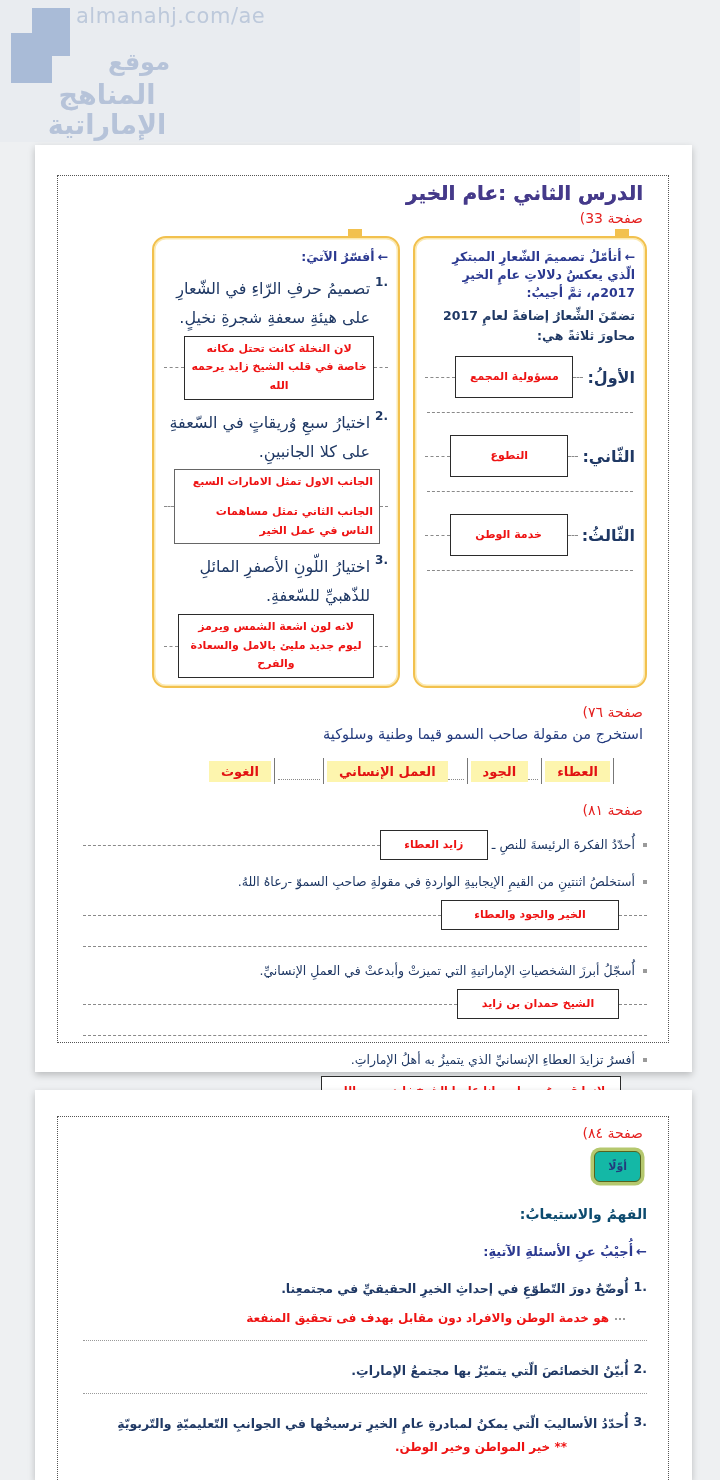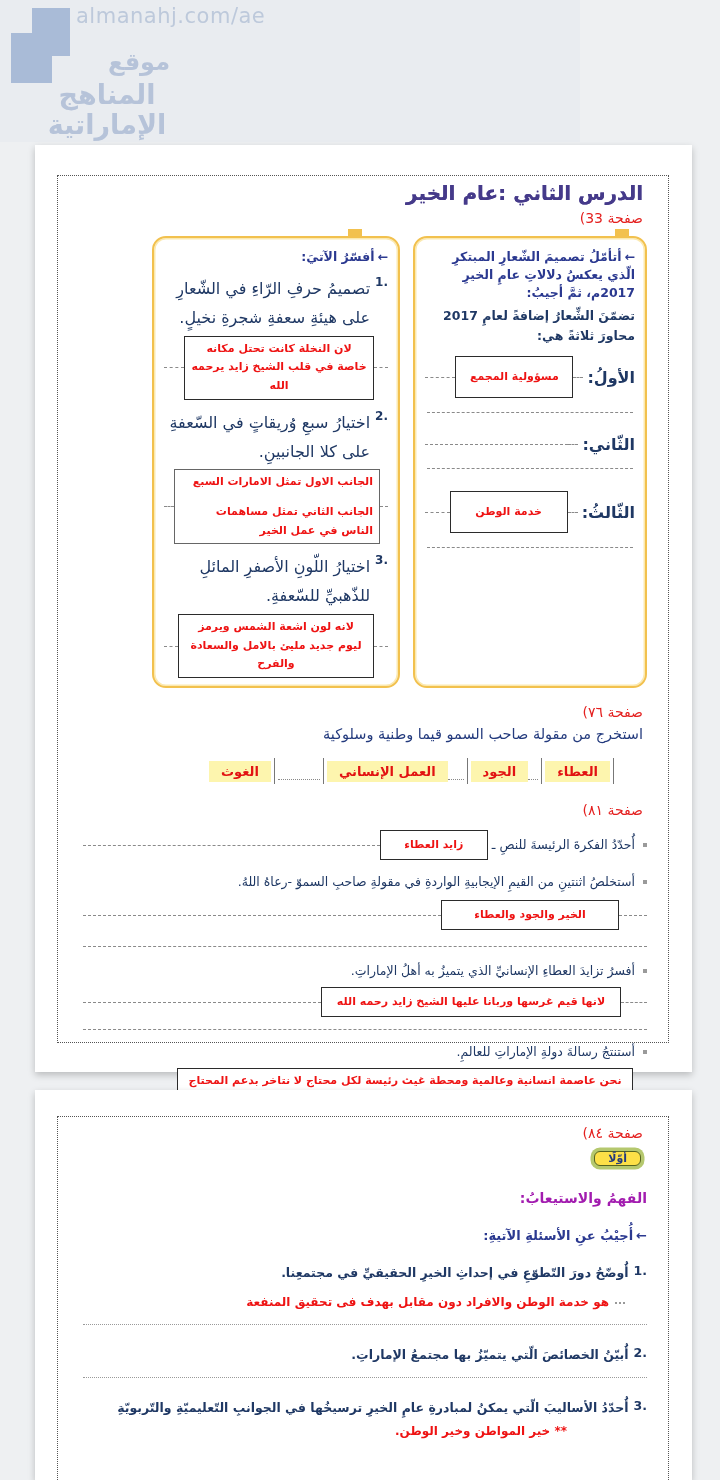--- a/index.html
+++ b/index.html
@@ -60,24 +60,24 @@
   .chips-row { display:flex; align-items:center; margin:16px 30px 0 90px; }
   .vbar { width:0; border-left:1.2px solid #777; height:26px; flex:none; margin:0 3px; }
   .chip { background:#fdf5ae; color:#e21212; font-weight:bold; font-size:13px; padding:3px 12px; flex:none; }
   .dotlead { border-bottom:1px dotted #888; height:1px; align-self:flex-end; margin-bottom:4px; flex:none; }
   
   .qa { margin-top:12px; }
   .qa-qrow { display:flex; align-items:center; }
   .qa-ansrow { display:flex; align-items:flex-start; margin-top:4px; }
   .qa-ansbox { flex:none; min-height:30px; display:flex; align-items:center; justify-content:center; }
   
-  .first-badge { display:inline-block; margin:10px 6px 0 0; background:#fde047; color:#233a7d; font-weight:bold;
-                 font-size:11px; padding:0 13px; border:1px solid #55631f; border-radius:6px;
+  .first-badge { display:inline-block; margin:10px 6px 0 0; background:#14b8a6; color:#233a7d; font-weight:bold;
+                 font-size:11px; padding:8px 13px; border:1px solid #55631f; border-radius:6px;
                  box-shadow:0 0 0 3.5px #b5c86e; }
-  .sec-title { color:#a21caf; font-weight:bold; font-size:14px; margin-top:24px; }
+  .sec-title { color:#0c4a6e; font-weight:bold; font-size:14px; margin-top:24px; }
   .instr { color:#2b3990; font-weight:bold; font-size:13px; margin-top:22px; }
   .p2q { display:flex; margin-top:20px; }
   .p2ans { color:#ee1313; font-weight:bold; font-size:12px; margin:10px 22px 0 0; line-height:1.6; }
   .p2ans::before { content:""; display:inline-block; width:10px; border-bottom:2px dotted #999; margin-left:6px; vertical-align:middle; }
   .p2sep { margin:12px 0 0 0; }
   .p2ans-line { color:#ee1313; font-weight:bold; font-size:12px; margin:9px 40px 0 0; line-height:1.6; }
 </style>
 </head>
 <body>
 
@@ -107,20 +107,21 @@
           <span class="reflect-label">الأولُ:</span>
           <span class="dashfill" style="max-width:10px;"></span>
           <span class="ansbox reflect-ansbox red-ans">مسؤولية المجمع</span>
           <span class="dashfill"></span>
         </div>
         <div class="dashline reflect-sep"></div>
 
         <div class="reflect-item-row" style="margin-top:22px;">
           <span class="reflect-label">الثّاني:</span>
           <span class="dashfill" style="max-width:10px;"></span>
+          <span class="ansbox reflect-ansbox red-ans">التطوع</span>
           <span class="dashfill"></span>
         </div>
         <div class="dashline reflect-sep"></div>
 
         <div class="reflect-item-row" style="margin-top:22px;">
           <span class="reflect-label">الثّالثُ:</span>
           <span class="dashfill" style="max-width:10px;"></span>
           <span class="ansbox reflect-ansbox red-ans">خدمة الوطن</span>
           <span class="dashfill"></span>
         </div>
@@ -201,20 +202,32 @@
         <span class="q-text">أستخلصُ اثنتينِ من القيمِ الإيجابيةِ الواردةِ في مقولةِ صاحبِ السموّ -رعاهُ اللهُ.</span>
       </div>
       <div class="qa-ansrow" style="margin-top:8px;">
         <span class="dashfill" style="max-width:28px;"></span>
         <span class="ansbox qa-ansbox red-ans" style="width:178px;">الخير والجود والعطاء</span>
         <span class="dashfill"></span>
       </div>
       <div class="dashline" style="margin-top:16px;"></div>
     </div>
 
+    <div class="qa" style="margin-top:14px;">
+      <div class="qa-qrow">
+        <span class="bullet"></span>
+        <span class="q-text">أُسجّلُ أبرزَ الشخصياتِ الإماراتيةِ التي تميزتْ وأبدعتْ في العملِ الإنسانيِّ.</span>
+      </div>
+      <div class="qa-ansrow" style="margin-top:8px;">
+        <span class="dashfill" style="max-width:28px;"></span>
+        <span class="ansbox qa-ansbox red-ans" style="width:162px;">الشيخ حمدان بن زايد</span>
+        <span class="dashfill"></span>
+      </div>
+      <div class="dashline" style="margin-top:16px;"></div>
+    </div>
 
     <div class="qa" style="margin-top:14px;">
       <div class="qa-qrow">
         <span class="bullet"></span>
         <span class="q-text">أفسرُ تزايدَ العطاءِ الإنسانيِّ الذي يتميزُ به أهلُ الإماراتِ.</span>
       </div>
       <div class="qa-ansrow" style="margin-top:6px;">
         <span class="dashfill" style="max-width:26px;"></span>
         <span class="ansbox qa-ansbox red-ans" style="width:300px;">لانها قيم غرسها وربانا عليها الشيخ زايد رحمه الله</span>
         <span class="dashfill"></span>

